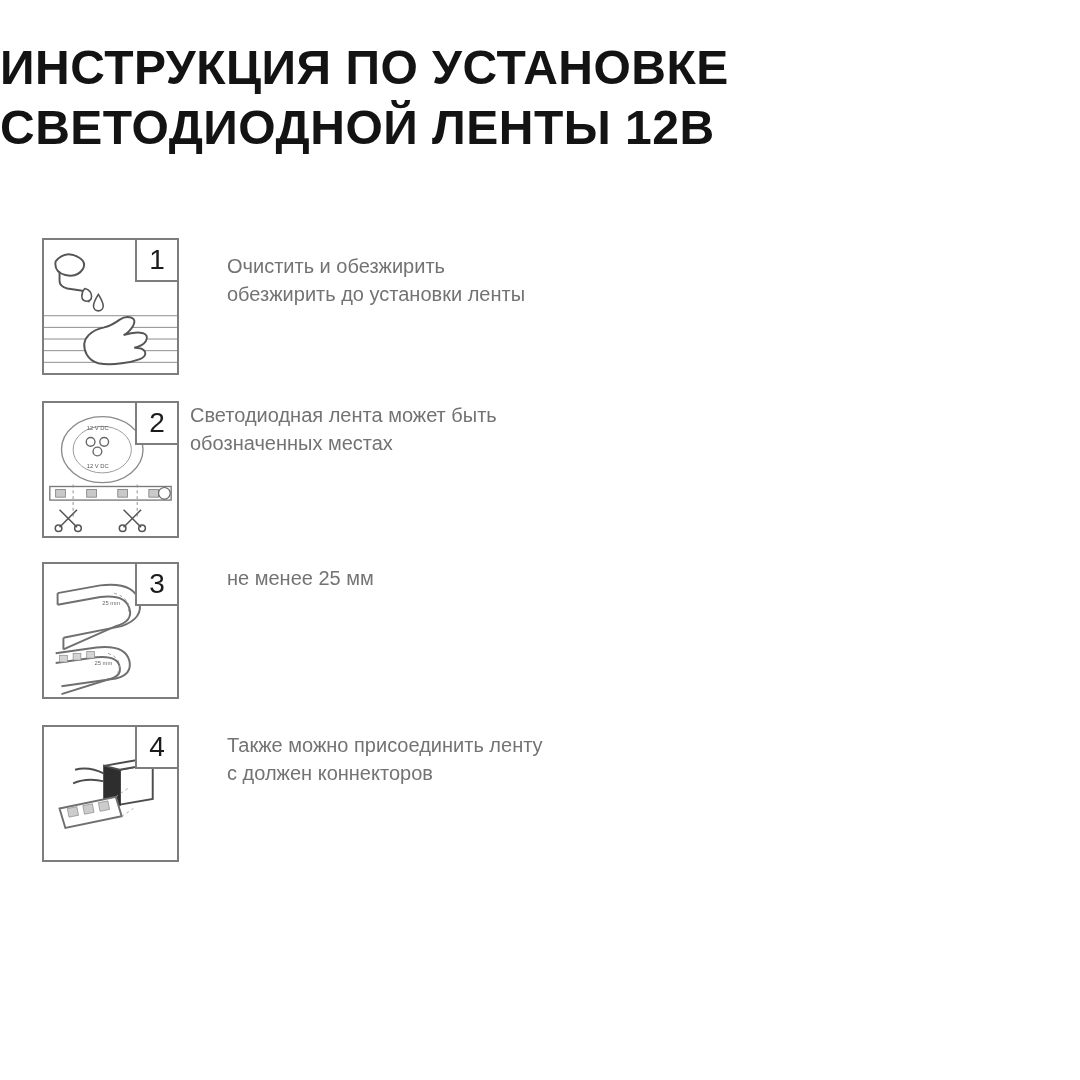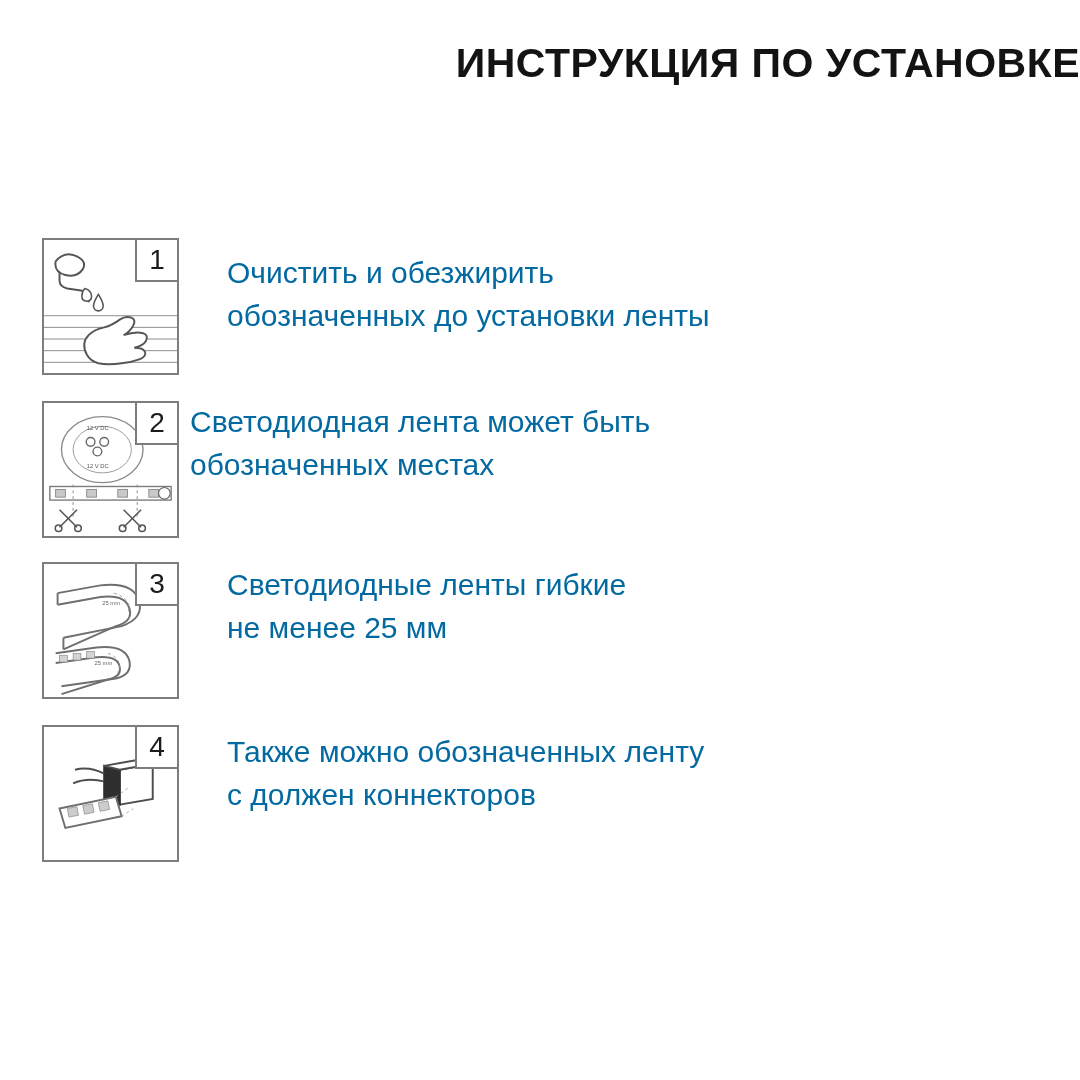--- a/index.html
+++ b/index.html
@@ -20,22 +20,22 @@
     height: 1080px;
     box-sizing: border-box;
   }
 
   
   .title {
     position: absolute;
     left: 0;
     top: 38px;
     width: 1080px;
-    text-align: right;
-    font-size: 41px;
+    text-align: left;
+    font-size: 48px;
     line-height: 1.25;
     font-weight: bold;
     letter-spacing: 0.5px;
     color: #131313;
   }
   .title-line {
     display: block;
     white-space: nowrap;
   }
 
@@ -80,23 +80,23 @@
     box-sizing: border-box;
     background: #ffffff;
     font-size: 28px;
     line-height: 40px;
     text-align: center;
     color: #1b1b1b;
     font-family: "Liberation Sans", sans-serif;
   }
   .step-text {
     margin-left: 48px;
-    font-size: 30px;
+    font-size: 20px;
     line-height: 1.42;
-    color: #0369a1;
+    color: #737373;
     padding-top: 10px;
     max-width: 700px;
   }
   .step-text .ln {
     display: block;
     white-space: nowrap;
   }
 
   
   .step-1 { margin-bottom: 26px; }
@@ -109,20 +109,21 @@
   .step-3 .step-text { padding-top: 2px; }
   .step-4 .step-text { padding-top: 6px; }
 </style>
 </head>
 <body>
 
 <div class="page">
 
   <div class="title">
     <span class="title-line">ИНСТРУКЦИЯ ПО УСТАНОВКЕ</span>
+    <span class="title-line">СВЕТОДИОДНОЙ ЛЕНТЫ 12В</span>
   </div>
 
   <div class="steps">
 
     <div class="step step-1">
       <div class="thumb">
         <svg viewBox="0 0 137 137">
 
           <g stroke="#8a8a8a" stroke-width="1" fill="none">
             <line x1="0" y1="78" x2="137" y2="78"></line>
@@ -137,21 +138,21 @@
           <path d="M42 50 q7 2 7 8 q0 5 -5 5 q-5 0 -5 -5 q0 -5 3 -8 z" fill="#fff" stroke="#555" stroke-width="1.6"></path>
 
           <path d="M56 56 q5 8 5 12 a5 5 0 0 1 -10 0 q0 -4 5 -12 z" fill="#fff" stroke="#555" stroke-width="1.6"></path>
 
           <path d="M44 118 q-6 -12 2 -20 q6 -6 16 -8 q8 -2 16 -8 q6 -4 12 -2 q5 2 2 8 q-4 7 -10 10 q12 -4 20 -2 q6 2 3 8 q-3 5 -12 7 q9 0 11 4 q2 5 -6 8 q-8 3 -18 4 q-14 2 -24 0 q-8 -2 -12 -9 z" fill="#fff" stroke="#555" stroke-width="2"></path>
         </svg>
         <div class="badge">1</div>
       </div>
       <div class="step-text">
         <span class="ln">Очистить и обезжирить</span>
-        <span class="ln">обозначенных до установки ленты</span>
+        <span class="ln">обезжирить до установки ленты</span>
       </div>
     </div>
 
     <div class="step step-2">
       <div class="thumb">
         <svg viewBox="0 0 137 137">
 
           <ellipse cx="60" cy="48" rx="42" ry="34" fill="#fff" stroke="#8a8a8a" stroke-width="1.4"></ellipse>
           <ellipse cx="60" cy="48" rx="30" ry="24" fill="#fff" stroke="#9a9a9a" stroke-width="1"></ellipse>
           <circle cx="48" cy="40" r="4.5" fill="#fff" stroke="#666" stroke-width="1.4"></circle>
@@ -216,21 +217,20 @@
             <rect x="44" y="90" width="8" height="7"></rect>
           </g>
           <g stroke="#9b9b9b" stroke-width="1" stroke-dasharray="3 3" fill="none">
             <path d="M66 92 q16 6 10 20"></path>
           </g>
           <text x="52" y="104" font-size="6" fill="#666" font-family="Liberation Sans, sans-serif">25 mm</text>
         </svg>
         <div class="badge">3</div>
       </div>
       <div class="step-text">
-        <span class="ln">Светодиодные ленты гибкие</span>
         <span class="ln">не менее 25 мм</span>
       </div>
     </div>
 
     <div class="step step-4">
       <div class="thumb">
         <svg viewBox="0 0 137 137">
 
           <path d="M78 44 L112 38 L112 74 L78 80 Z" fill="#fff" stroke="#4d4d4d" stroke-width="2"></path>
           <path d="M78 44 L78 80 L62 74 L62 40 Z" fill="#2e2e2e" stroke="#2e2e2e" stroke-width="2"></path>
@@ -246,19 +246,19 @@
             <rect x="56" y="78" width="10" height="9" transform="rotate(-11 56 78)"></rect>
           </g>
           <g stroke="#9b9b9b" stroke-width="0.8" stroke-dasharray="3 3">
             <line x1="74" y1="72" x2="88" y2="62"></line>
             <line x1="80" y1="92" x2="92" y2="84"></line>
           </g>
         </svg>
         <div class="badge">4</div>
       </div>
       <div class="step-text">
-        <span class="ln">Также можно обозначенных ленту</span>
+        <span class="ln">Также можно присоединить ленту</span>
         <span class="ln">с должен коннекторов</span>
       </div>
     </div>
 
   </div>
 </div>
 
 </body></html>

